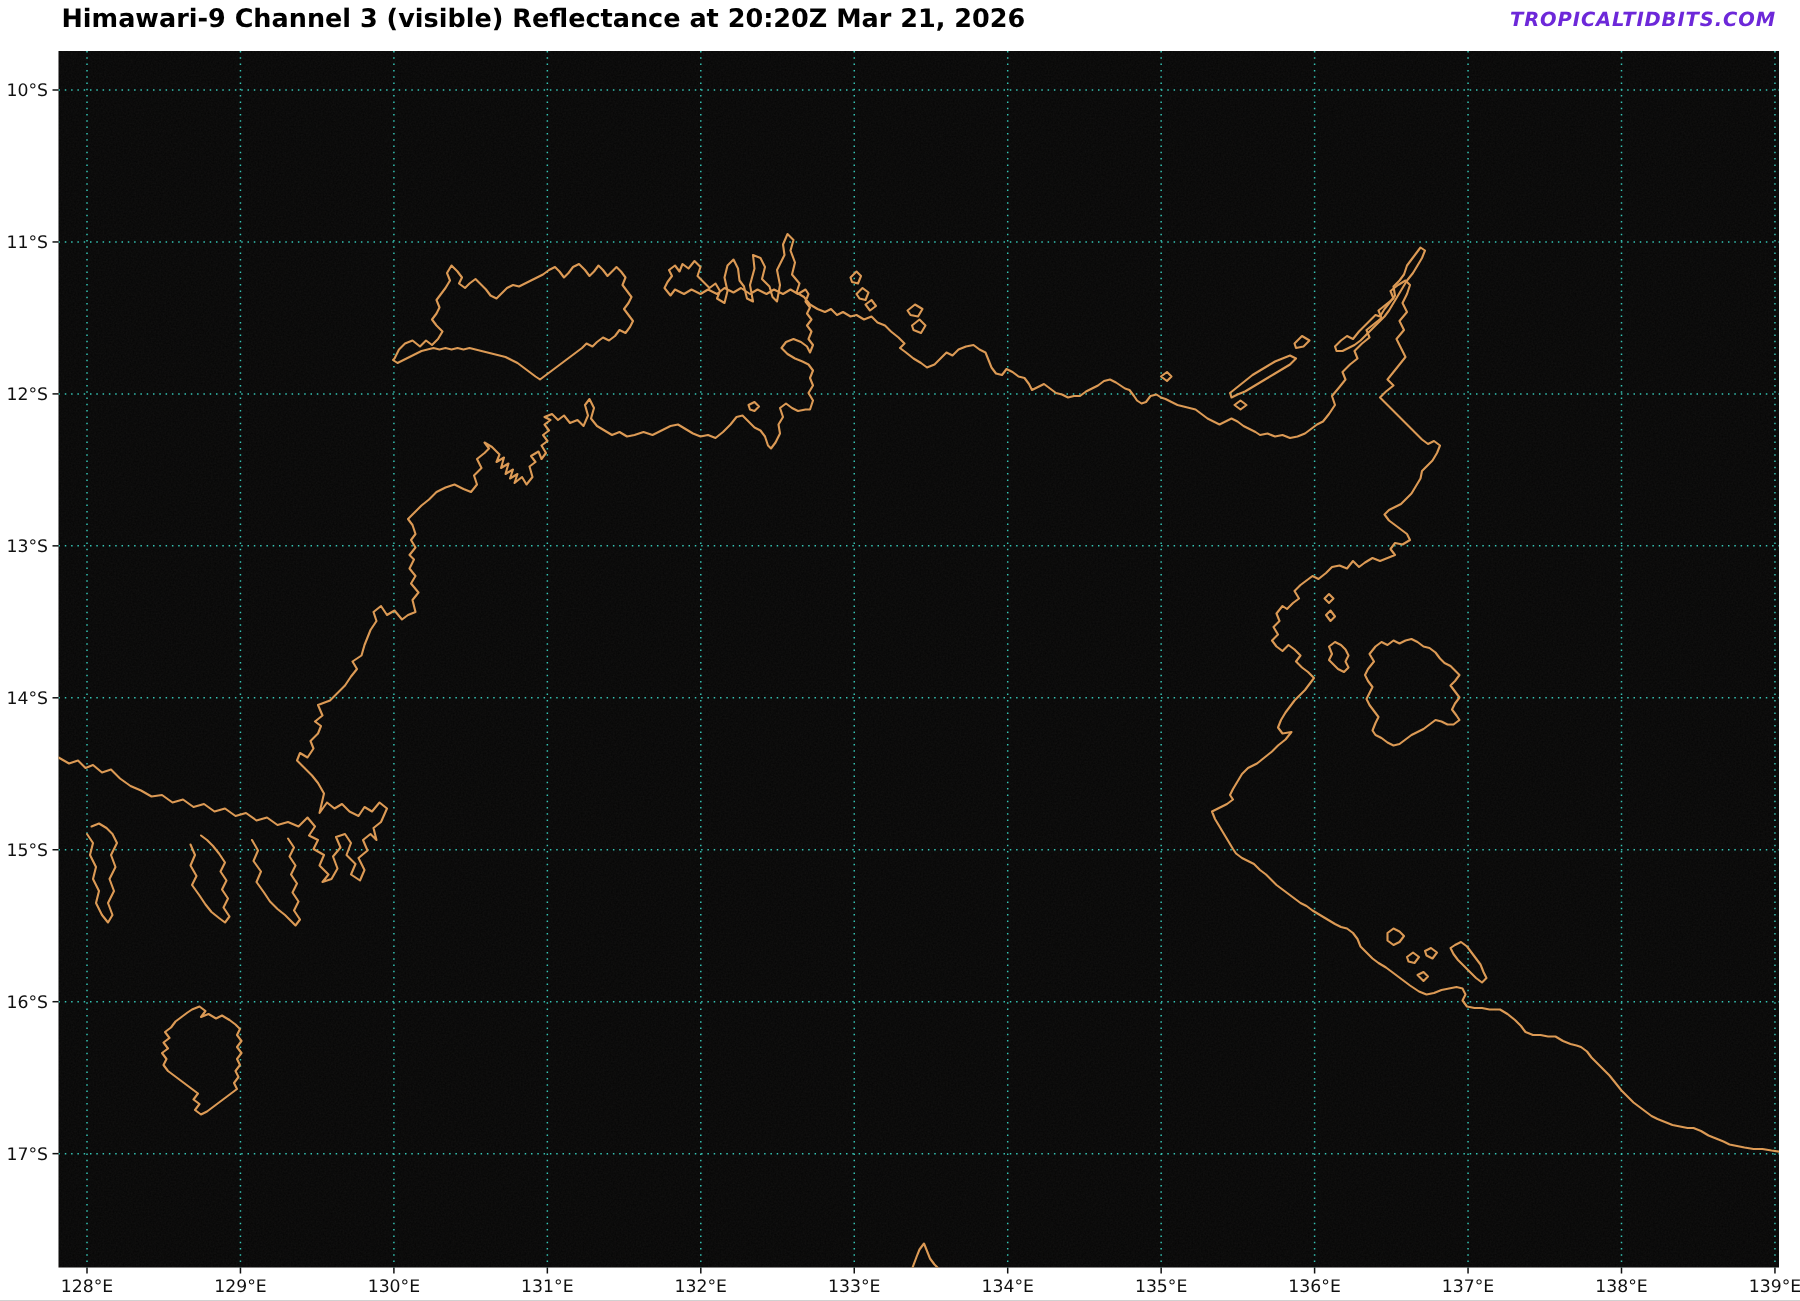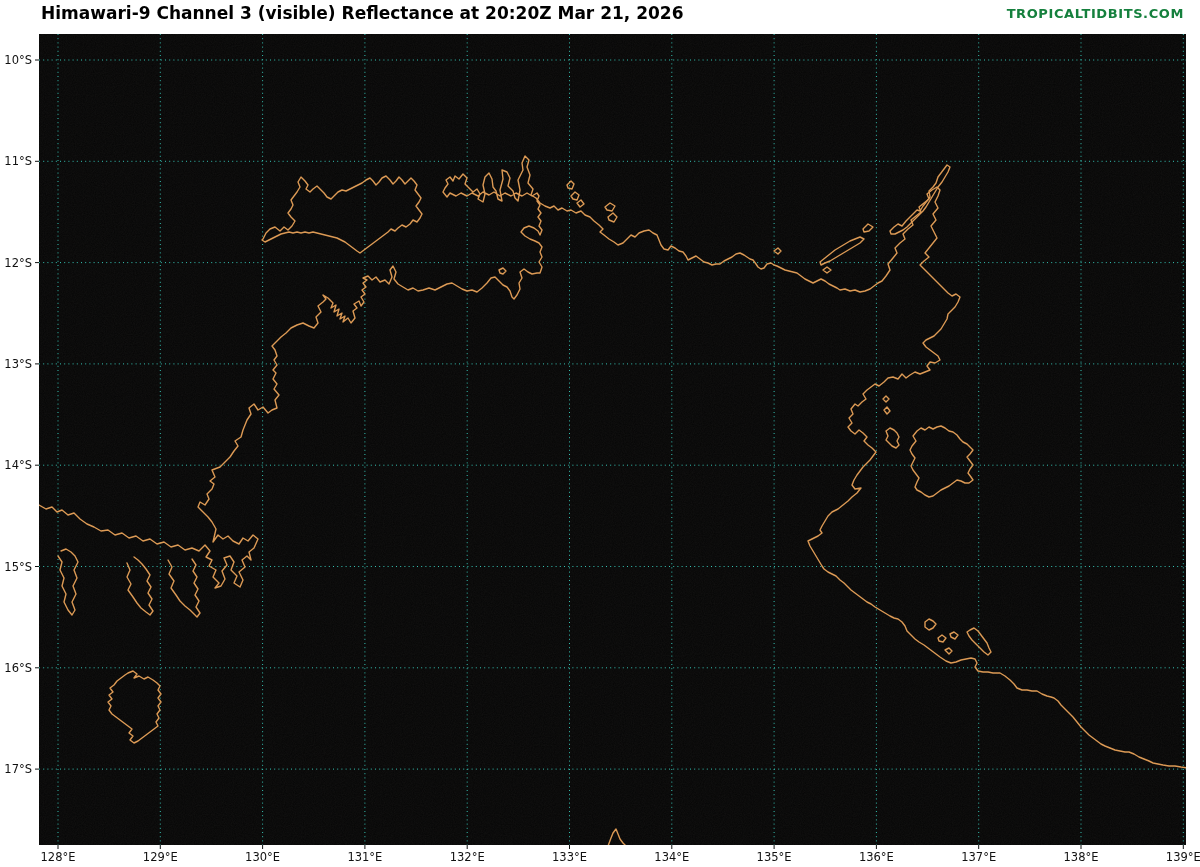--- a/index.html
+++ b/index.html
@@ -1,19 +1,19 @@
 <!DOCTYPE html>
 <html><head>
 <meta charset="utf-8">
 <style>
   html,body{margin:0;padding:0;background:#ffffff;}
   .stage{position:relative;width:1200px;height:867px;background:#ffffff;overflow:hidden;
          font-family:"DejaVu Sans","Liberation Sans",sans-serif;}
   .title{position:absolute;left:41px;top:3px;font-size:17px;font-weight:700;color:#000;white-space:nowrap;}
-  .watermark{position:absolute;right:16px;top:6px;font-size:13px;font-weight:700;color:#15803d;letter-spacing:0.6px;white-space:nowrap;}
+  .watermark{position:absolute;right:16px;top:6px;font-size:13px;font-weight:700;color:#6d28d9;letter-spacing:0.6px;white-space:nowrap;font-style:italic;}
   svg{position:absolute;left:0;top:0;}
   .ticklabel{font-family:"DejaVu Sans","Liberation Sans",sans-serif;font-size:11.5px;fill:#111;}
 </style>
 </head>
 <body>
 
 <div class="stage">
   <div class="title">Himawari-9 Channel 3 (visible) Reflectance at 20:20Z Mar 21, 2026</div>
   <div class="watermark">TROPICALTIDBITS.COM</div>
 

